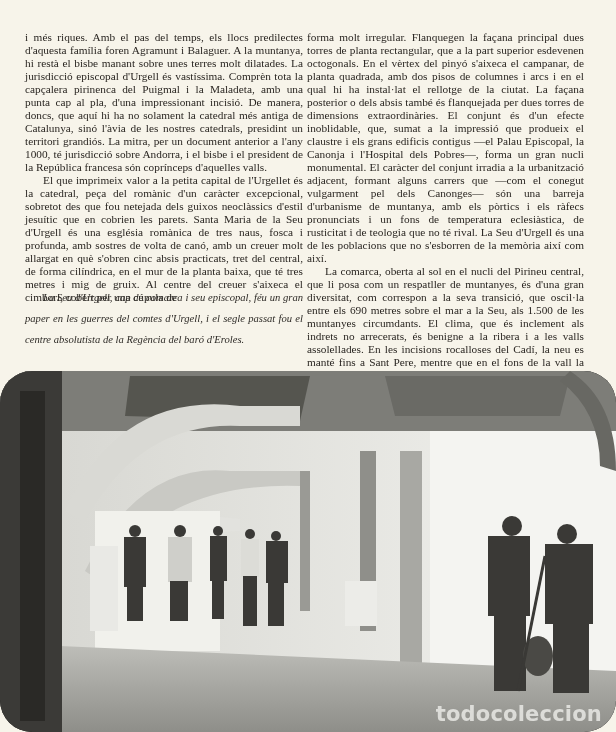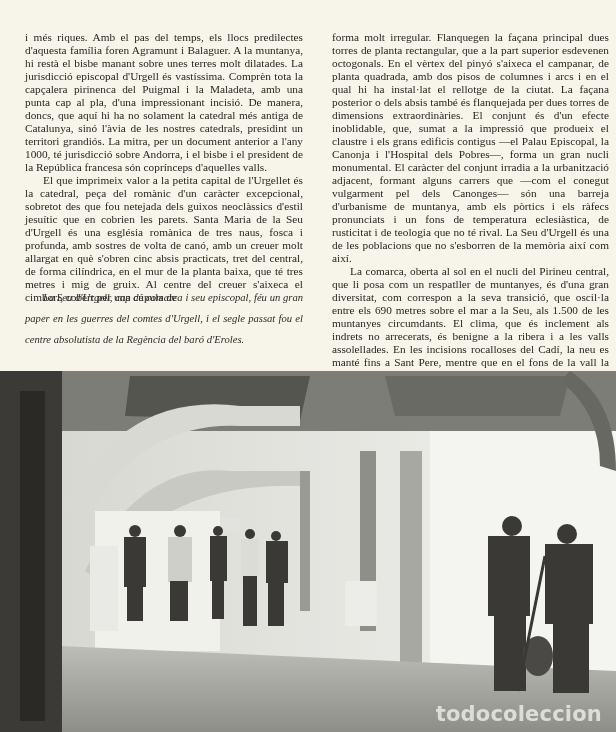--- a/index.html
+++ b/index.html
@@ -10,34 +10,35 @@
       color: #2a2622;
       position: relative;
     }
     .page { position: absolute; inset: 0; }
     .col {
       position: absolute; top: 31px;
       font-size: 11.3px; line-height: 13px;
       text-align: justify; hyphens: auto;
     }
     .col-left { left: 25px; width: 278px; }
-    .col-right { left: 332px; width: 277px; }
+    .col-right { left: 307px; width: 277px; }
     .col p { margin: 0; }
     .col p.indent { text-indent: 18px; }
     .col p.cont { text-indent: 0; }
     .caption {
       position: absolute; left: 25px; top: 287px; width: 278px;
       font-style: italic; font-size: 10.6px; line-height: 21px;
       text-align: justify; text-indent: 18px;
       color: #2d2a26;
     }
     .photo {
       position: absolute; left: 0; top: 371px; width: 616px; height: 361px;
       overflow: hidden;
       background: #000000;
+      border-radius: 32px;
     }
     .photo svg { display: block; }
     .watermark {
       position: absolute; right: 14px; bottom: 6px;
       font-family: "DejaVu Sans", sans-serif; font-weight: bold;
       font-size: 21px; letter-spacing: 0.2px;
       color: rgba(235,235,232,0.82);
     }
   </style>
 </head>

